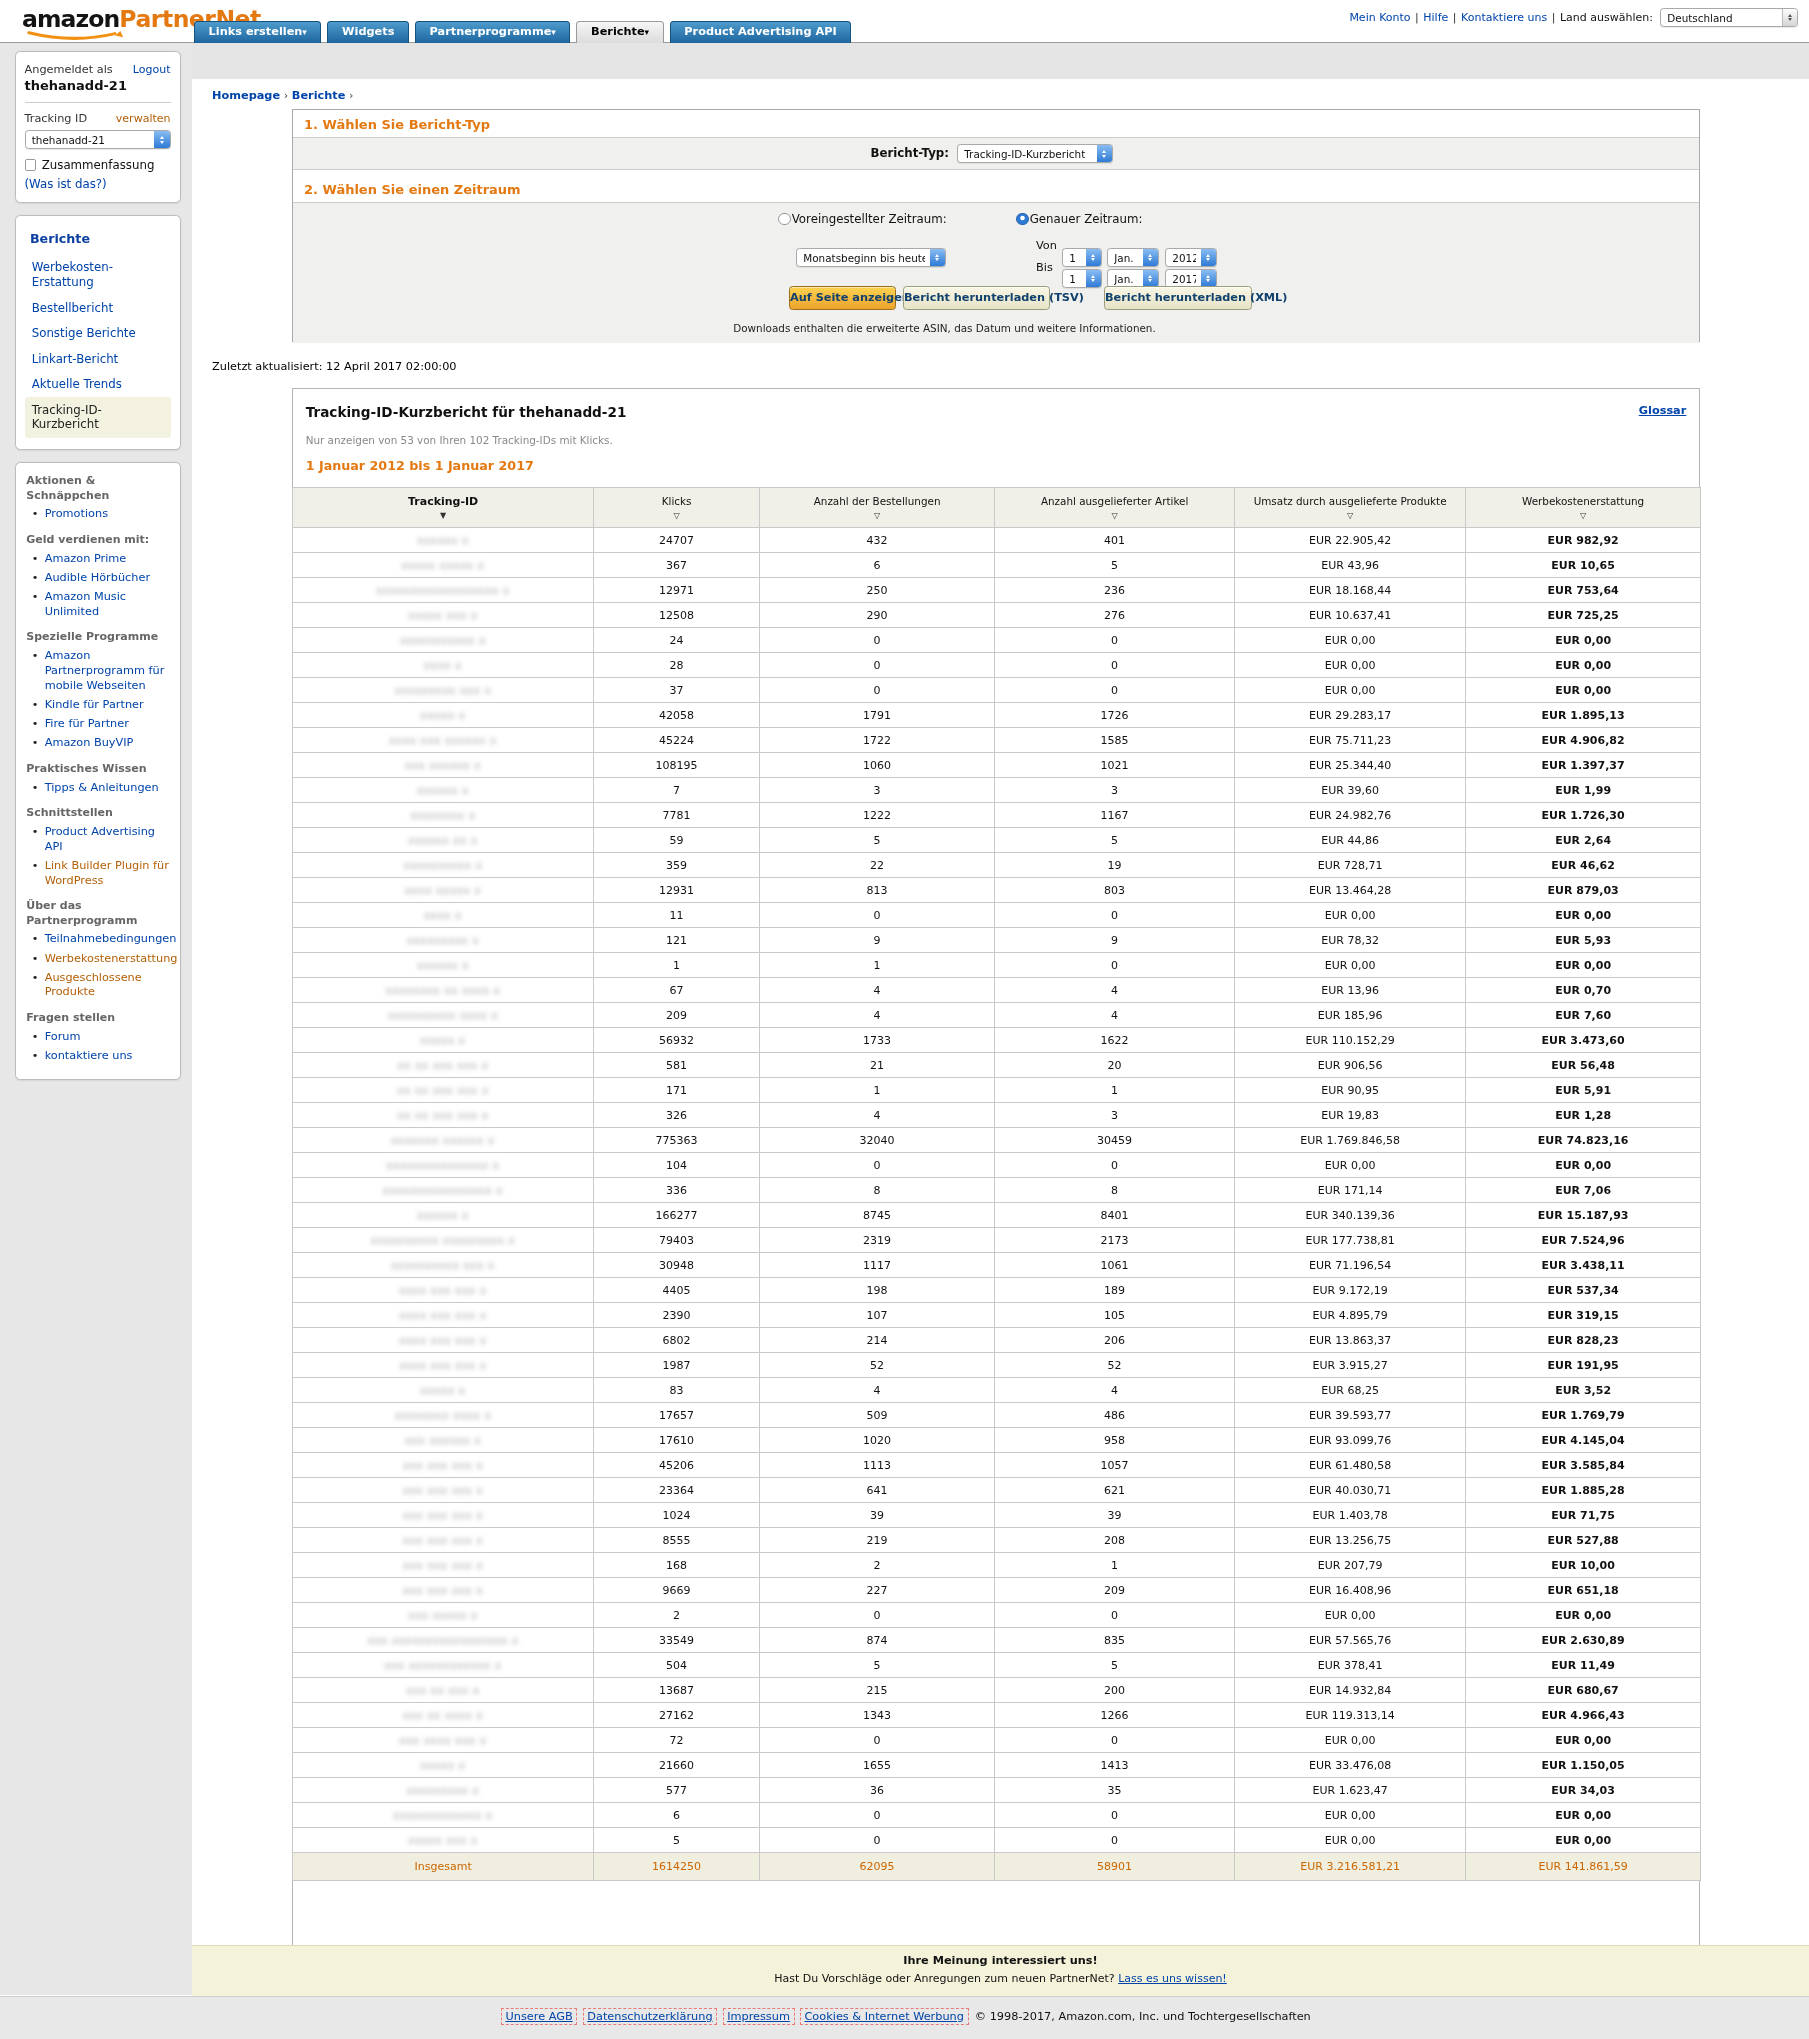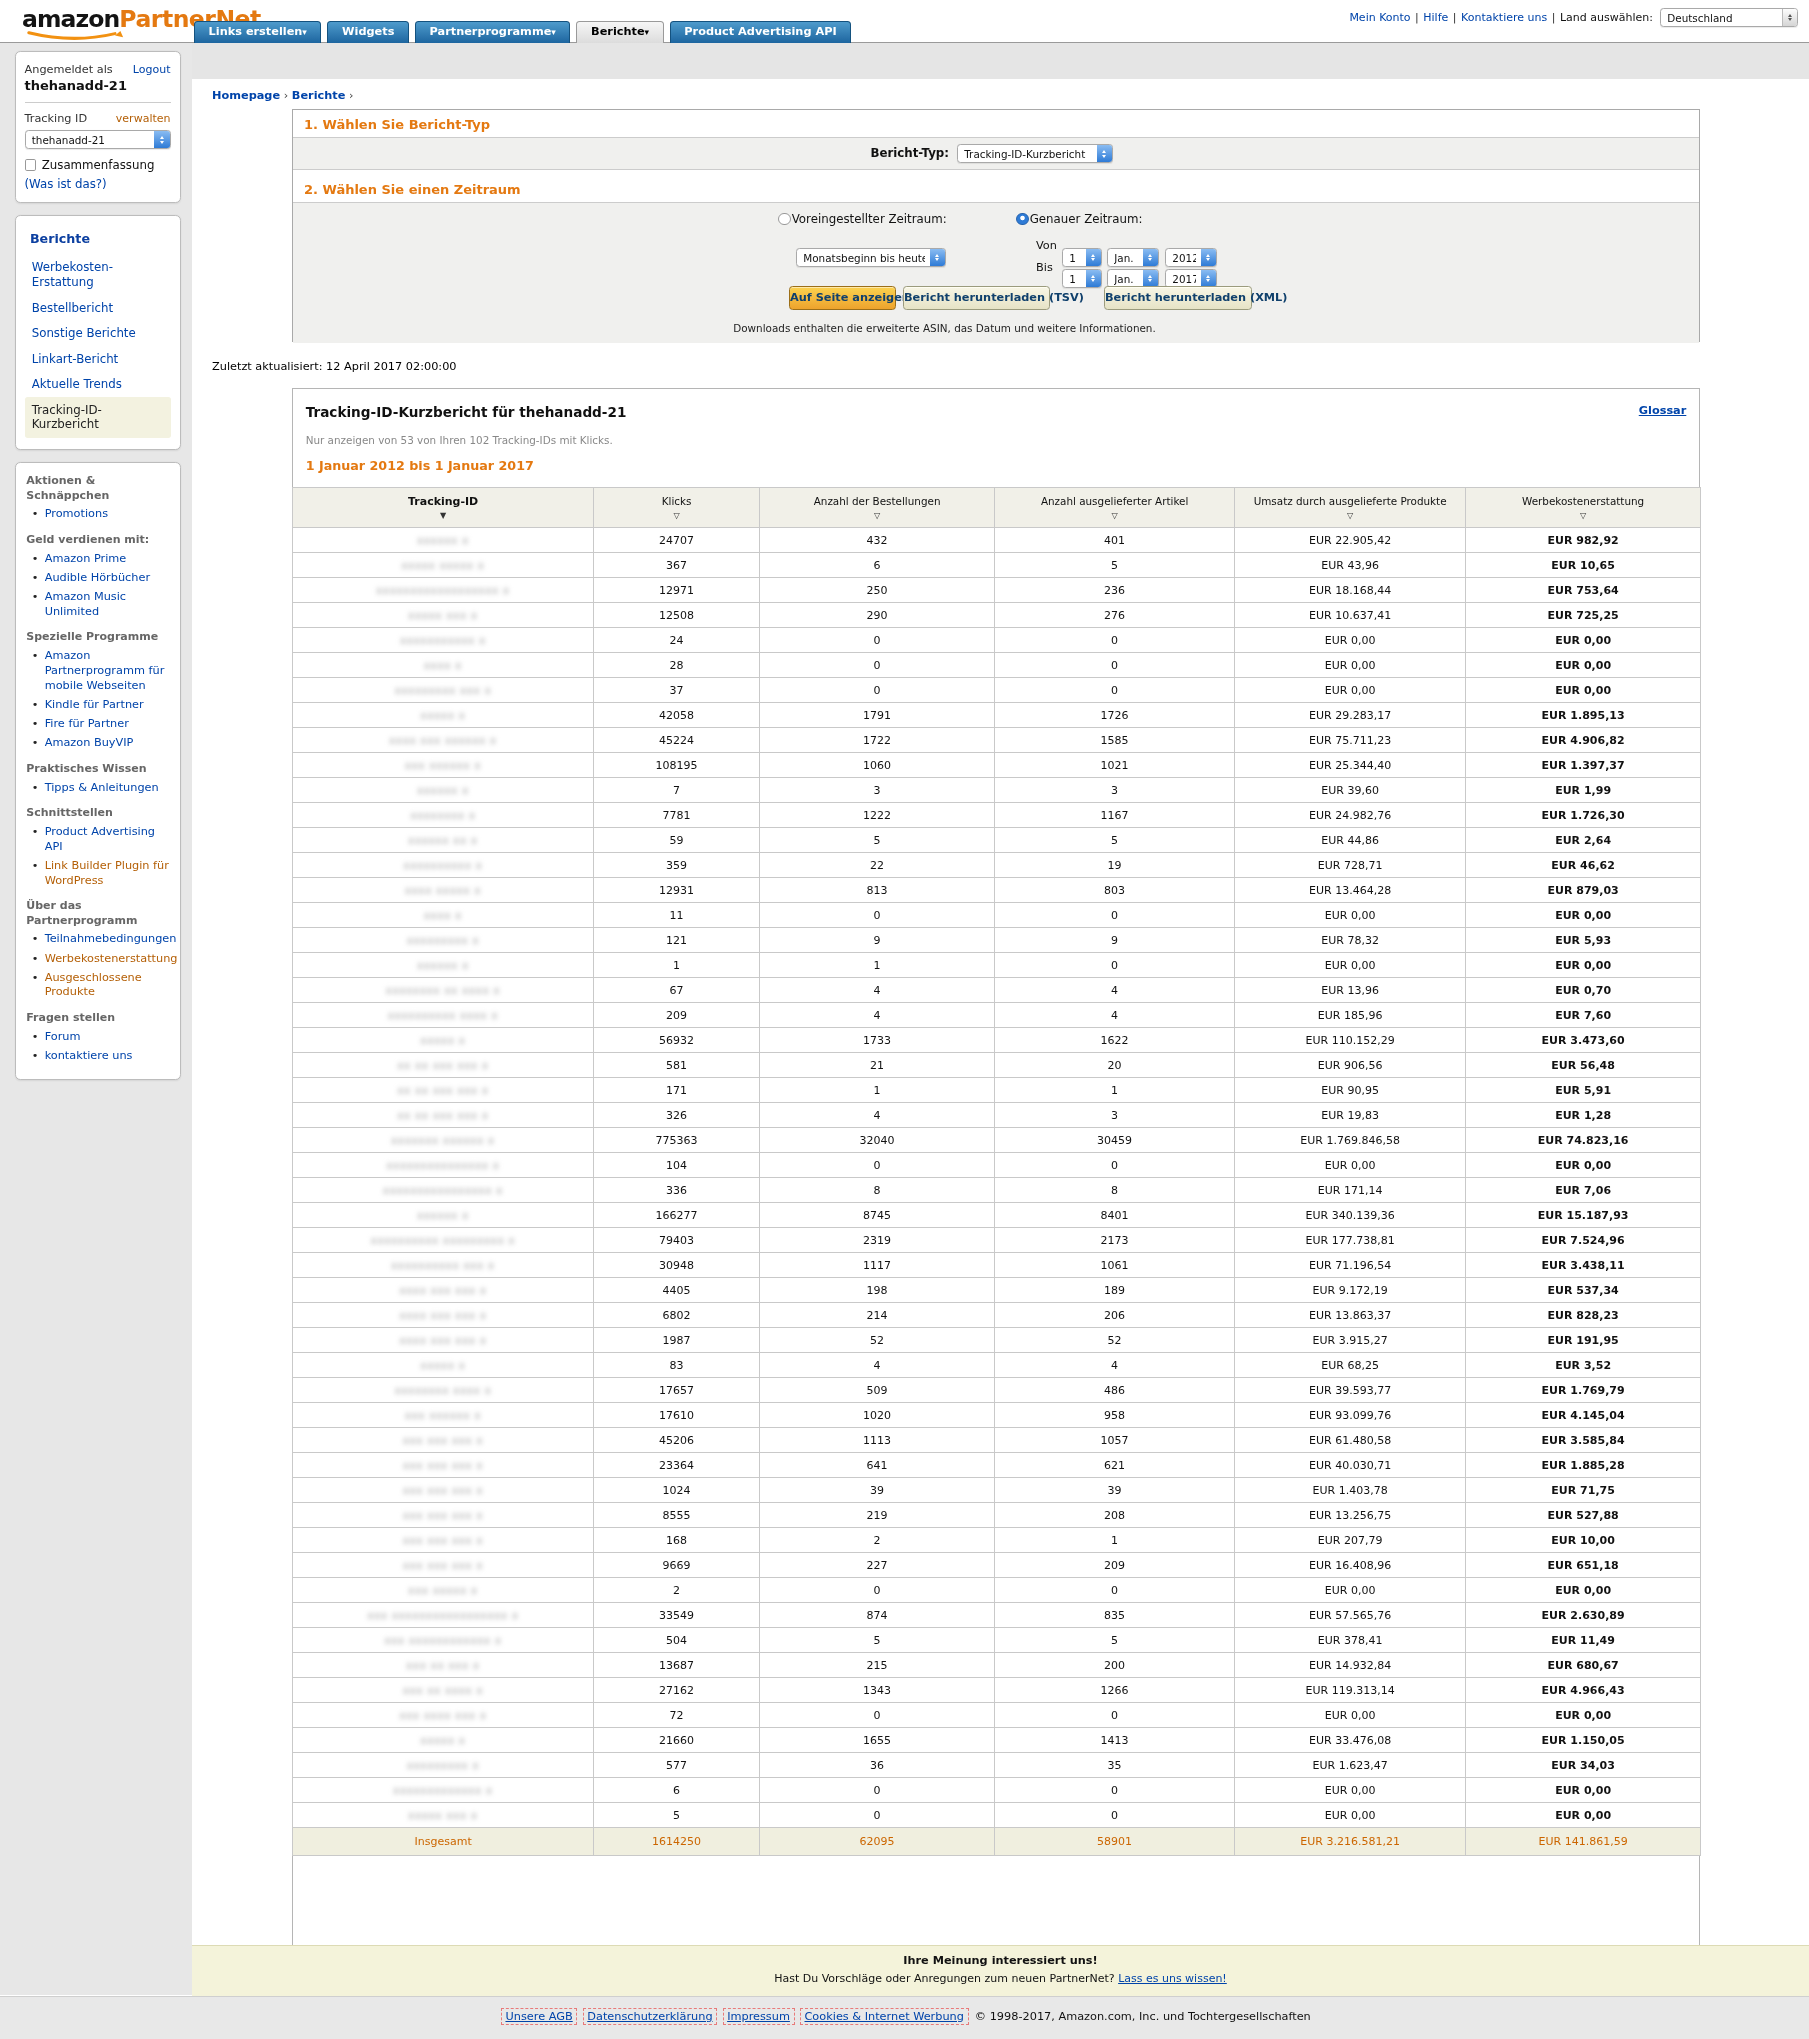--- a/index.html
+++ b/index.html
@@ -623,20 +623,28 @@
           <tr>
             <td class="ridcell"><span class="rid">xxxx xxx xxx x</span></td>
             <td>4405</td>
             <td>198</td>
             <td>189</td>
             <td>EUR 9.172,19</td>
             <td class="boldcol">EUR 537,34</td>
           </tr>
           <tr>
             <td class="ridcell"><span class="rid">xxxx xxx xxx x</span></td>
+            <td>2390</td>
+            <td>107</td>
+            <td>105</td>
+            <td>EUR 4.895,79</td>
+            <td class="boldcol">EUR 319,15</td>
+          </tr>
+          <tr>
+            <td class="ridcell"><span class="rid">xxxx xxx xxx x</span></td>
             <td>6802</td>
             <td>214</td>
             <td>206</td>
             <td>EUR 13.863,37</td>
             <td class="boldcol">EUR 828,23</td>
           </tr>
           <tr>
             <td class="ridcell"><span class="rid">xxxx xxx xxx x</span></td>
             <td>1987</td>
             <td>52</td>

